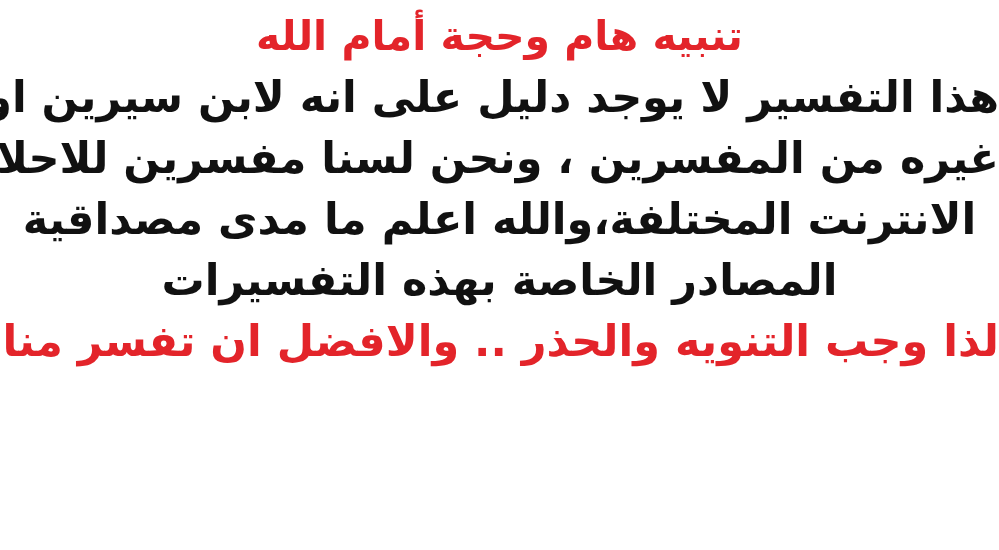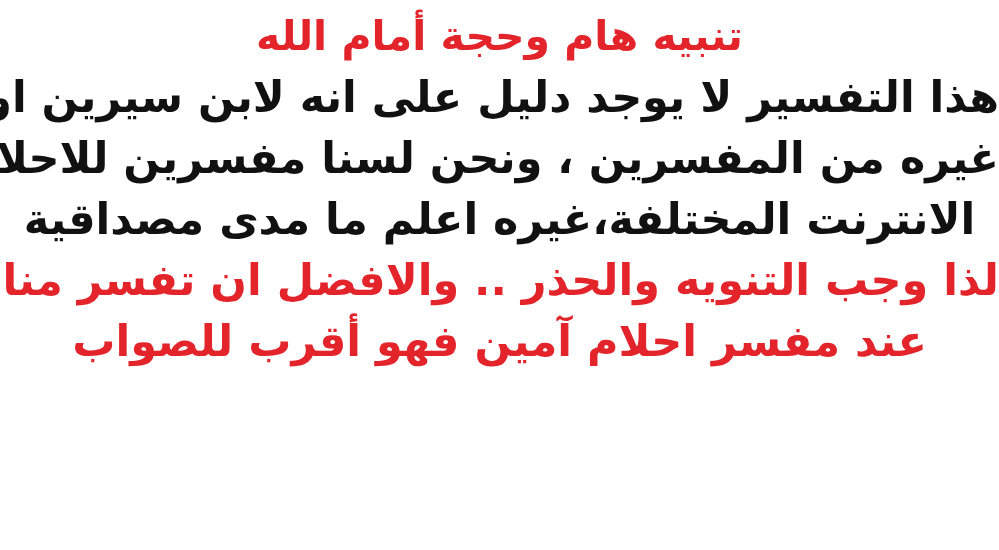--- a/index.html
+++ b/index.html
@@ -41,17 +41,17 @@
   }
 </style>
 </head>
 <body>
 
 <div class="notice">
   <div class="line title red">تنبيه هام وحجة أمام الله</div>
 
   <div class="line">هذا التفسير لا يوجد دليل على انه لابن سيرين او</div>
   <div class="line">غيره من المفسرين ، ونحن لسنا مفسرين للاحلام،</div>
-  <div class="line">الانترنت المختلفة،غيره اعلم ما مدى مصداقية</div>
+  <div class="line">الانترنت المختلفة،والله اعلم ما مدى مصداقية</div>
+  <div class="line">المصادر الخاصة بهذه التفسيرات</div>
 
   <div class="line red">لذا وجب التنويه والحذر .. والافضل ان تفسر منامك</div>
-  <div class="line red">عند مفسر احلام آمين فهو أقرب للصواب</div>
 </div>
 
 </body></html>

